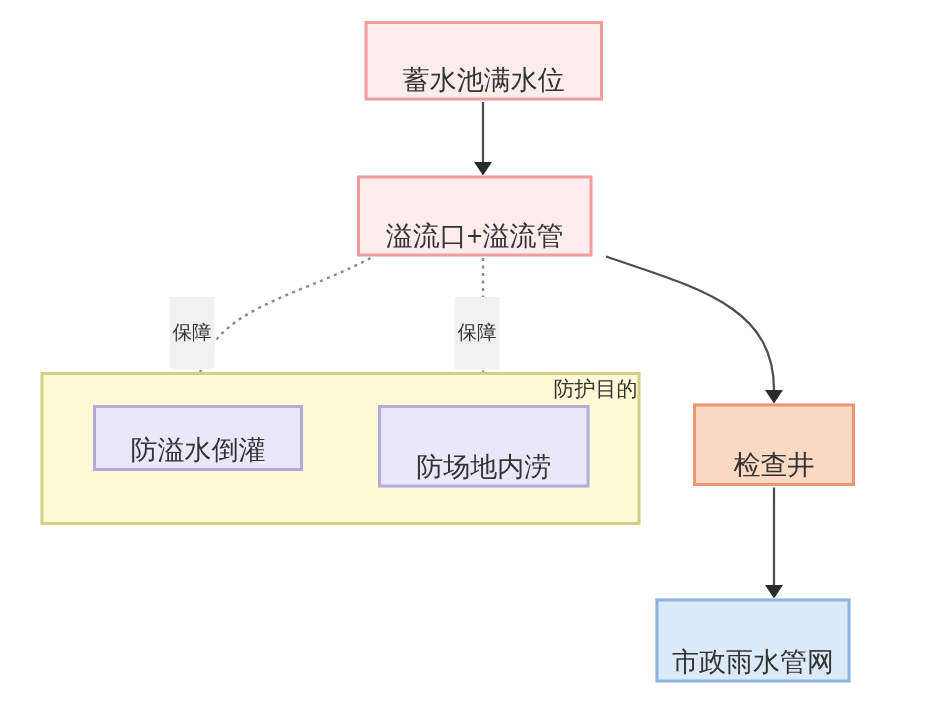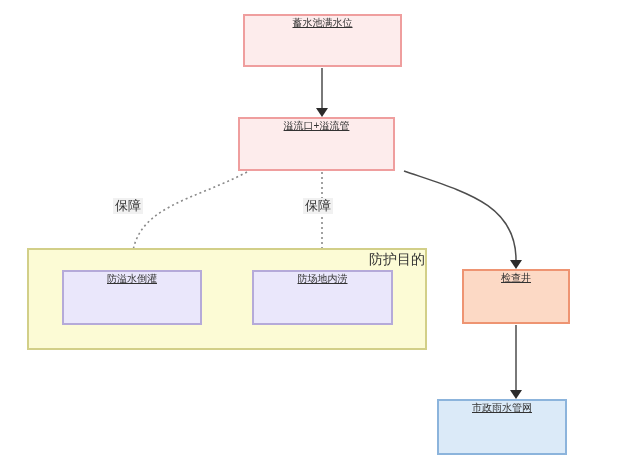--- a/index.html
+++ b/index.html
@@ -33,27 +33,26 @@
     fill: none;
     stroke-dasharray: 2 3;
   }
   .arrow-head {
     fill: #2b2b2b;
     stroke: none;
   }
   .node {
     position: absolute;
     display: flex;
-    align-items: flex-start;
+    align-items: flex-end;
     justify-content: center;
     box-sizing: border-box;
-    font-size: 10px;
+    font-size: 18px;
     color: #333333;
     text-align: center;
-    text-decoration: underline;
   }
   .node-pink {
     background: #fdecec;
     border: 2px solid #ef9e9e;
   }
   .node-lavender {
     background: #eae7fb;
     border: 2px solid #b5aad9;
   }
   .node-orange {
@@ -72,31 +71,31 @@
     background: #fcfbd5;
     border: 2px solid #d2cf88;
     box-sizing: border-box;
   }
   .group-title {
     margin-top: 1px;
     text-align: right;
     font-size: 14px;
     color: #333333;
   }
-  #node-backflow       { left: 62px;  top: 270px; width: 140px; height: 55px; }
+  #node-backflow       { left: 62px;  top: 270px; width: 140px; height: 44px; }
   #node-waterlogging   { left: 252px; top: 270px; width: 141px; height: 55px; }
   #node-inspection     { left: 462px; top: 269px; width: 108px; height: 55px; }
   #node-municipal      { left: 437px; top: 399px; width: 130px; height: 56px; }
   .edge-label {
     position: absolute;
     background: #f1f1f1;
     color: #333333;
     font-size: 13px;
     line-height: 16px;
-    padding: 0 2px;
+    padding: 16px 2px;
     white-space: nowrap;
   }
   #edge-label-left  { left: 113px; top: 198px; }
   #edge-label-right { left: 303px; top: 198px; }
 </style>
 </head>
 <body>
 
 <div class="canvas">
 

